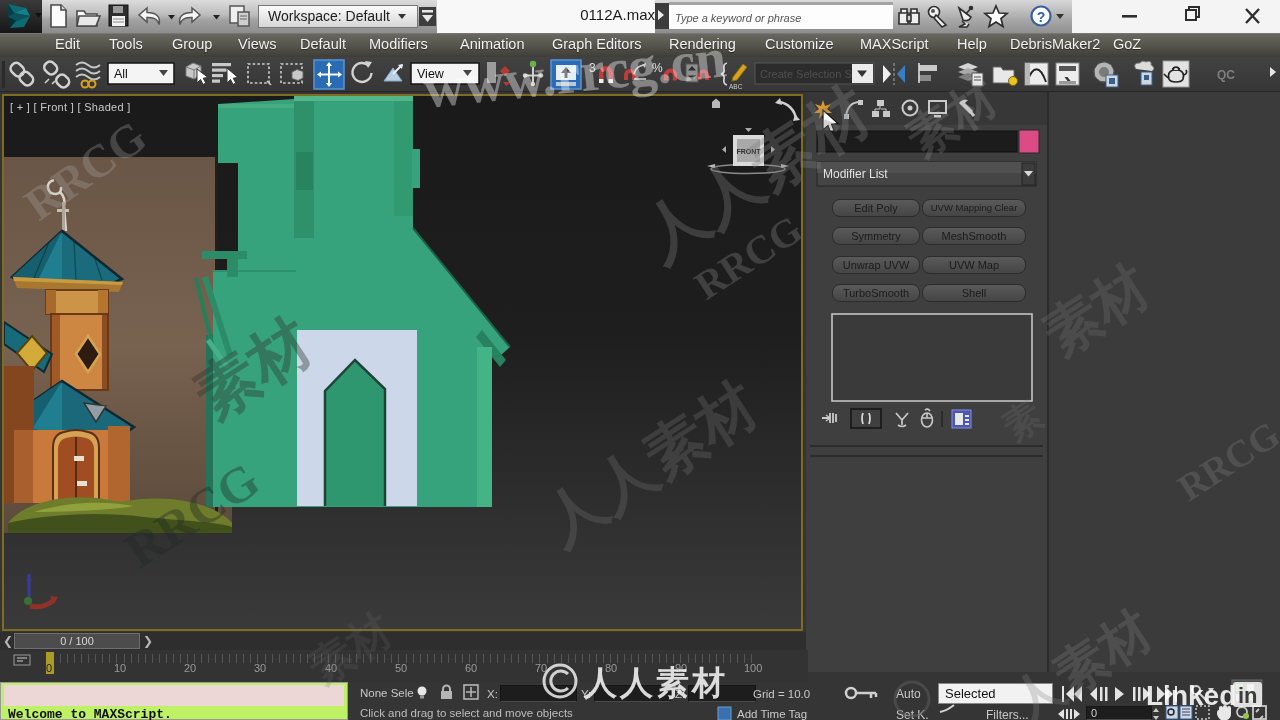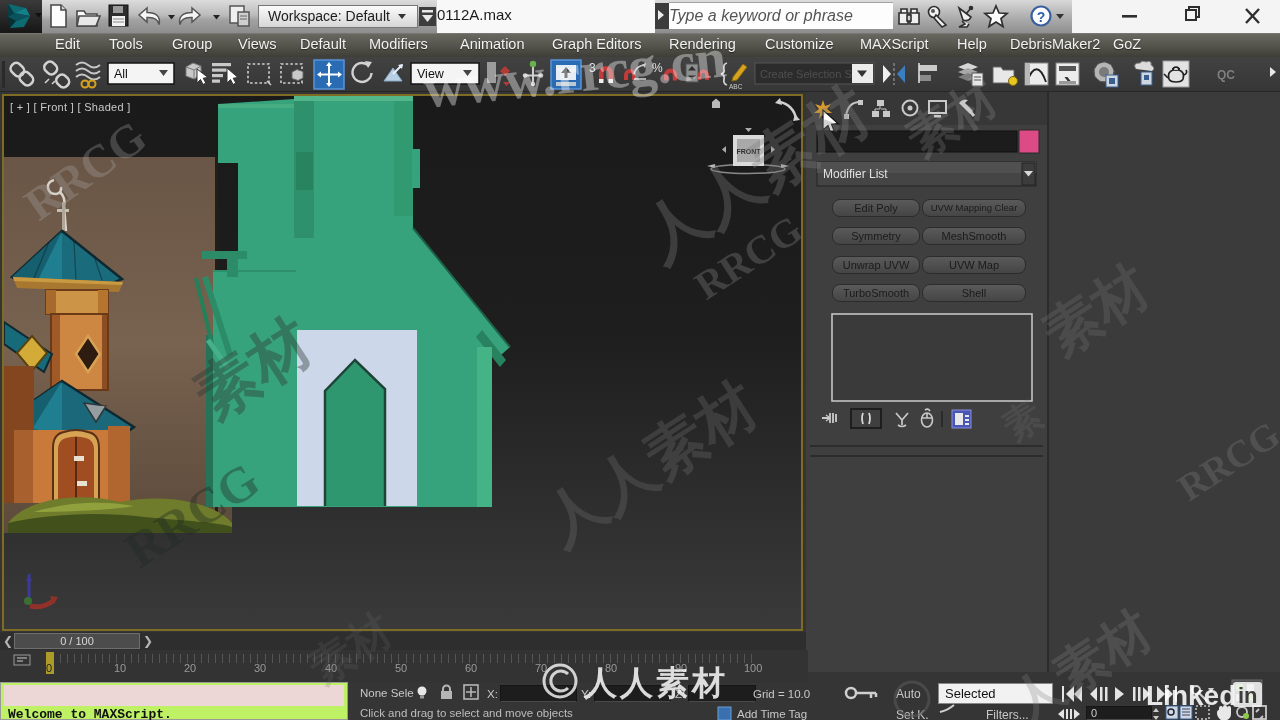--- a/index.html
+++ b/index.html
@@ -4,23 +4,23 @@
 <style>
 html,body{margin:0;padding:0;}
 body{width:1280px;height:720px;overflow:hidden;position:relative;background:#353535;
  font-family:"Liberation Sans",sans-serif;-webkit-font-smoothing:antialiased;}
 #stage{position:absolute;left:0;top:0;width:1280px;height:720px;}
 .abs{position:absolute;}
 
 #titlebar{left:0;top:0;width:1280px;height:33px;background:linear-gradient(180deg,#dcdcdc 0%,#bcbcbc 45%,#a2a2a2 60%,#8d8d8d 100%);}
 #logo{left:0;top:0;width:42px;height:33px;background:linear-gradient(180deg,#3a3a3a,#161616);}
 #wsbox{left:258px;top:5px;width:160px;height:23px;background:linear-gradient(180deg,#fbfbfb,#d6d6d6);border:1px solid #777;font-size:14px;color:#1c1c1c;line-height:21px;padding-left:9px;box-sizing:border-box;}
-#filetitle{left:437px;top:0;width:218px;height:33px;background:#f8f8f8;font-size:15px;color:#1b1b1b;text-align:left;line-height:30px;}
+#filetitle{left:437px;top:0;width:218px;height:33px;background:#f8f8f8;font-size:15px;color:#1b1b1b;text-align:right;line-height:30px;}
 #searchbtn{left:655px;top:3px;width:14px;height:26px;background:#3c3c3c;}
-#searchbox{left:669px;top:2px;width:224px;height:27px;background:#fdfdfd;border-top:1px solid #a3a3a3;box-sizing:border-box;font-size:16px;font-style:italic;color:#555;line-height:26px;padding-left:0;}
+#searchbox{left:669px;top:2px;width:224px;height:27px;background:#fdfdfd;border-top:3px solid #a3a3a3;box-sizing:border-box;font-size:11px;font-style:italic;color:#555;line-height:26px;padding-left:6px;}
 #iconzone{left:893px;top:0;width:179px;height:33px;background:linear-gradient(180deg,#d8d8d8,#a8a8a8 60%,#909090);}
 #winzone{left:1072px;top:0;width:208px;height:33px;background:#f4f4f4;}
 
 #menubar{left:0;top:33px;width:1280px;height:24px;background:linear-gradient(180deg,#68685f 0%,#55554d 50%,#3e3e38 100%);border-top:1px solid #777;box-sizing:border-box;}
 .mi{position:absolute;top:36px;z-index:3;font-size:14.5px;color:#f2f2f2;text-shadow:0 1px 1px rgba(0,0,0,.5);}
 
 #toolbar{left:0;top:57px;width:1280px;height:35px;background:linear-gradient(180deg,#424242,#363636);border-bottom:1px solid #262626;box-sizing:border-box;}
 
 #mainbg{left:0;top:92px;width:1280px;height:628px;background:#353535;}
 #viewport{left:2px;top:94px;width:801px;height:537px;border:2px solid #7e6c24;box-sizing:border-box;background:linear-gradient(180deg,#1a1a1a 0%,#1e1e1e 45%,#3a3a3a 100%);}

